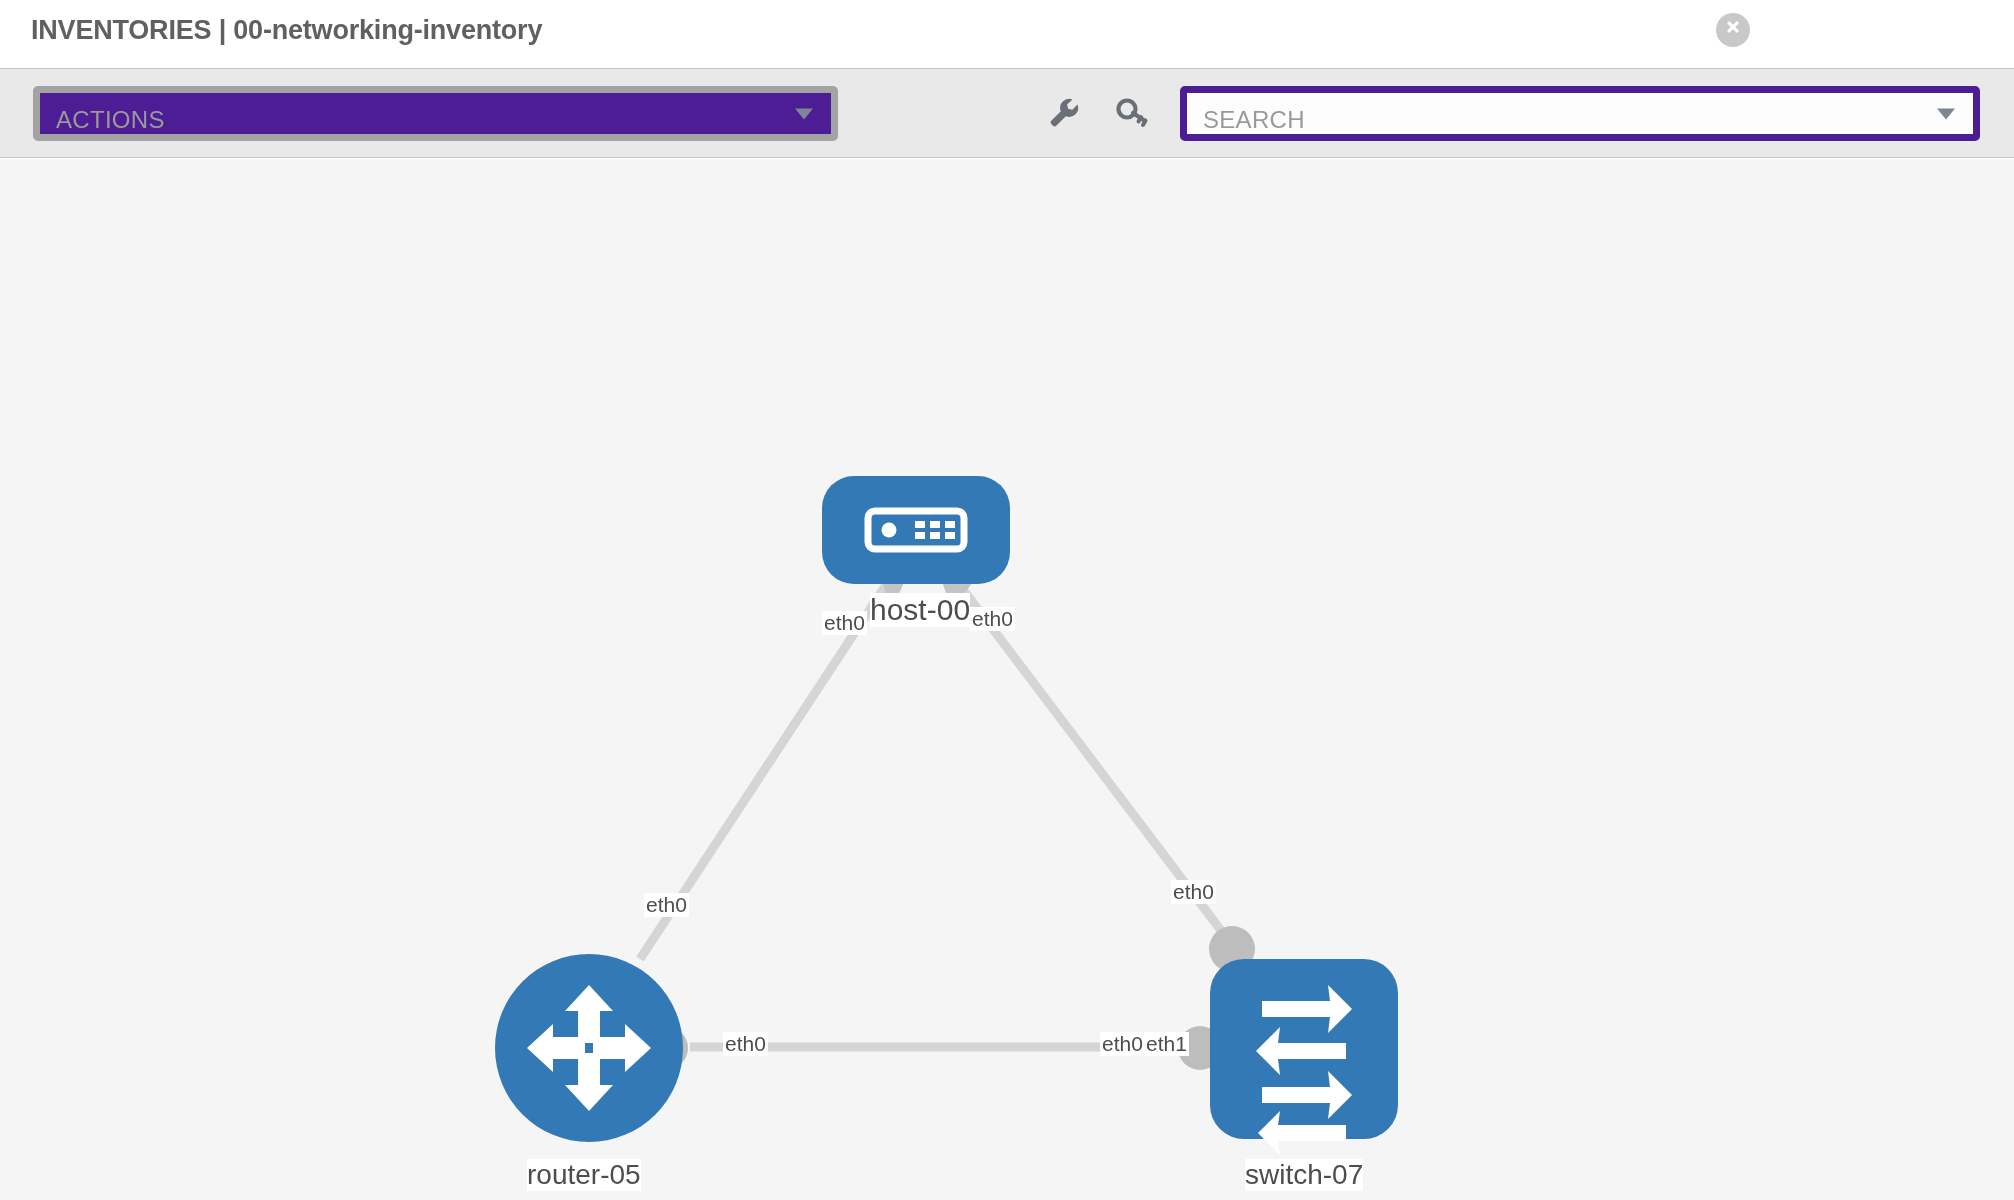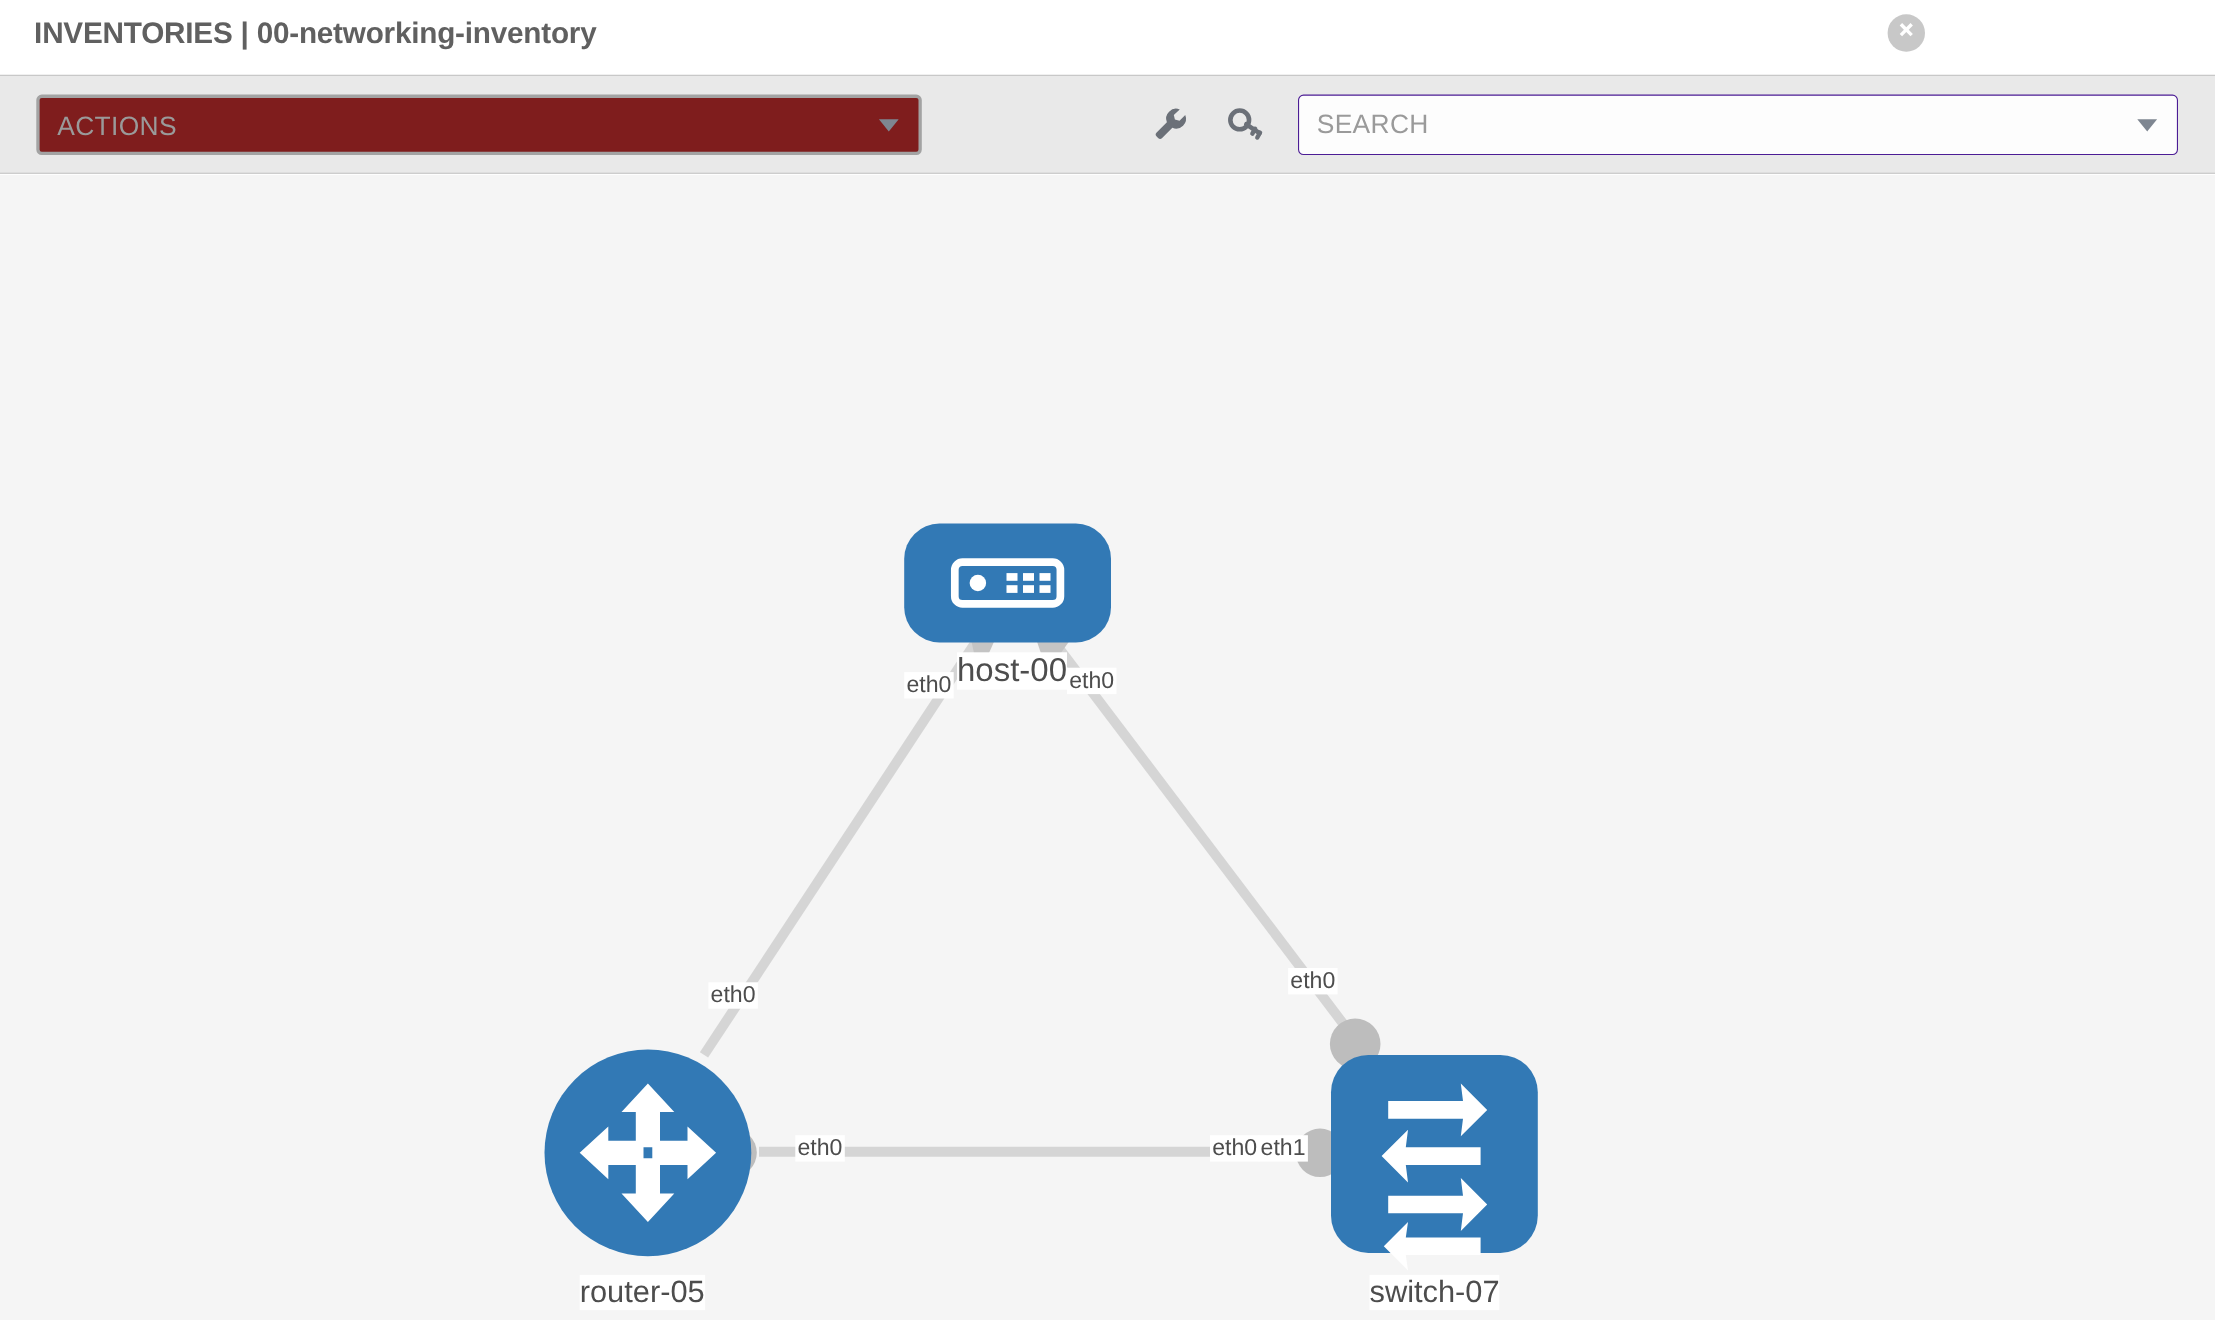--- a/index.html
+++ b/index.html
@@ -31,22 +31,22 @@
   
   .toolbar {
     position: absolute; left: 0; top: 68px; width: 2014px; height: 90px;
     background: #e9e9e9;
     border-top: 1px solid #c5c5c5;
     border-bottom: 1px solid #c5c5c5;
   }
   .actions-select {
     position: absolute; left: 33px; top: 17px;
     width: 805px; height: 55px;
-    background: #7f1d1d;
-    border: 3px solid #a3a3a3;
+    background: #4c1d95;
+    border: 7px solid #a3a3a3;
     border-radius: 5px;
     cursor: pointer;
   }
   .actions-select .label {
     position: absolute; left: 16px; top: 13px;
     font-size: 24px; color: #9a9a9a; letter-spacing: 0.3px;
   }
   .caret {
     position: absolute; right: 18px; top: 50%;
     transform: translateY(-50%);
@@ -59,21 +59,21 @@
     position: absolute; top: 22px;
     width: 44px; height: 44px; cursor: pointer;
   }
   .tool-icon.wrench { left: 1042px; }
   .tool-icon.key    { left: 1110px; }
 
   .search-box {
     position: absolute; left: 1180px; top: 17px;
     width: 800px; height: 55px;
     background: #fdfdfd;
-    border: 1px solid #4c1d95;
+    border: 7px solid #4c1d95;
     border-radius: 5px;
     cursor: text;
     padding-left: 46px;
   }
   .search-box .label {
     position: absolute; left: 16px; top: 13px;
     font-size: 24px; color: #9a9a9a; letter-spacing: 0.3px;
   }
 
   

